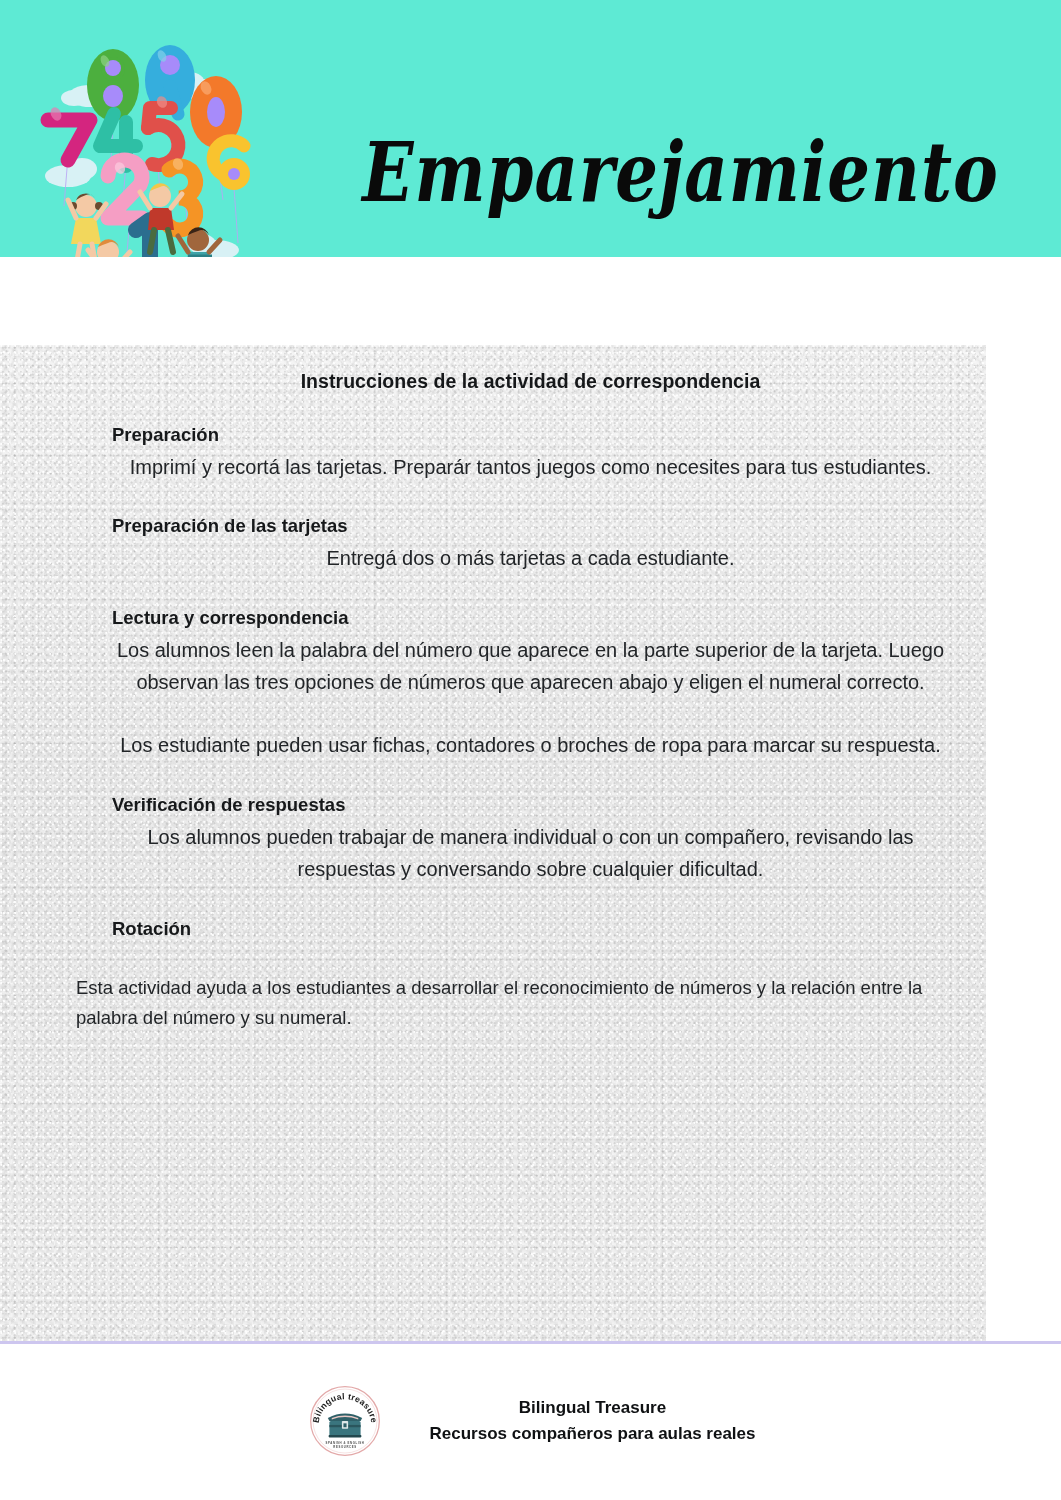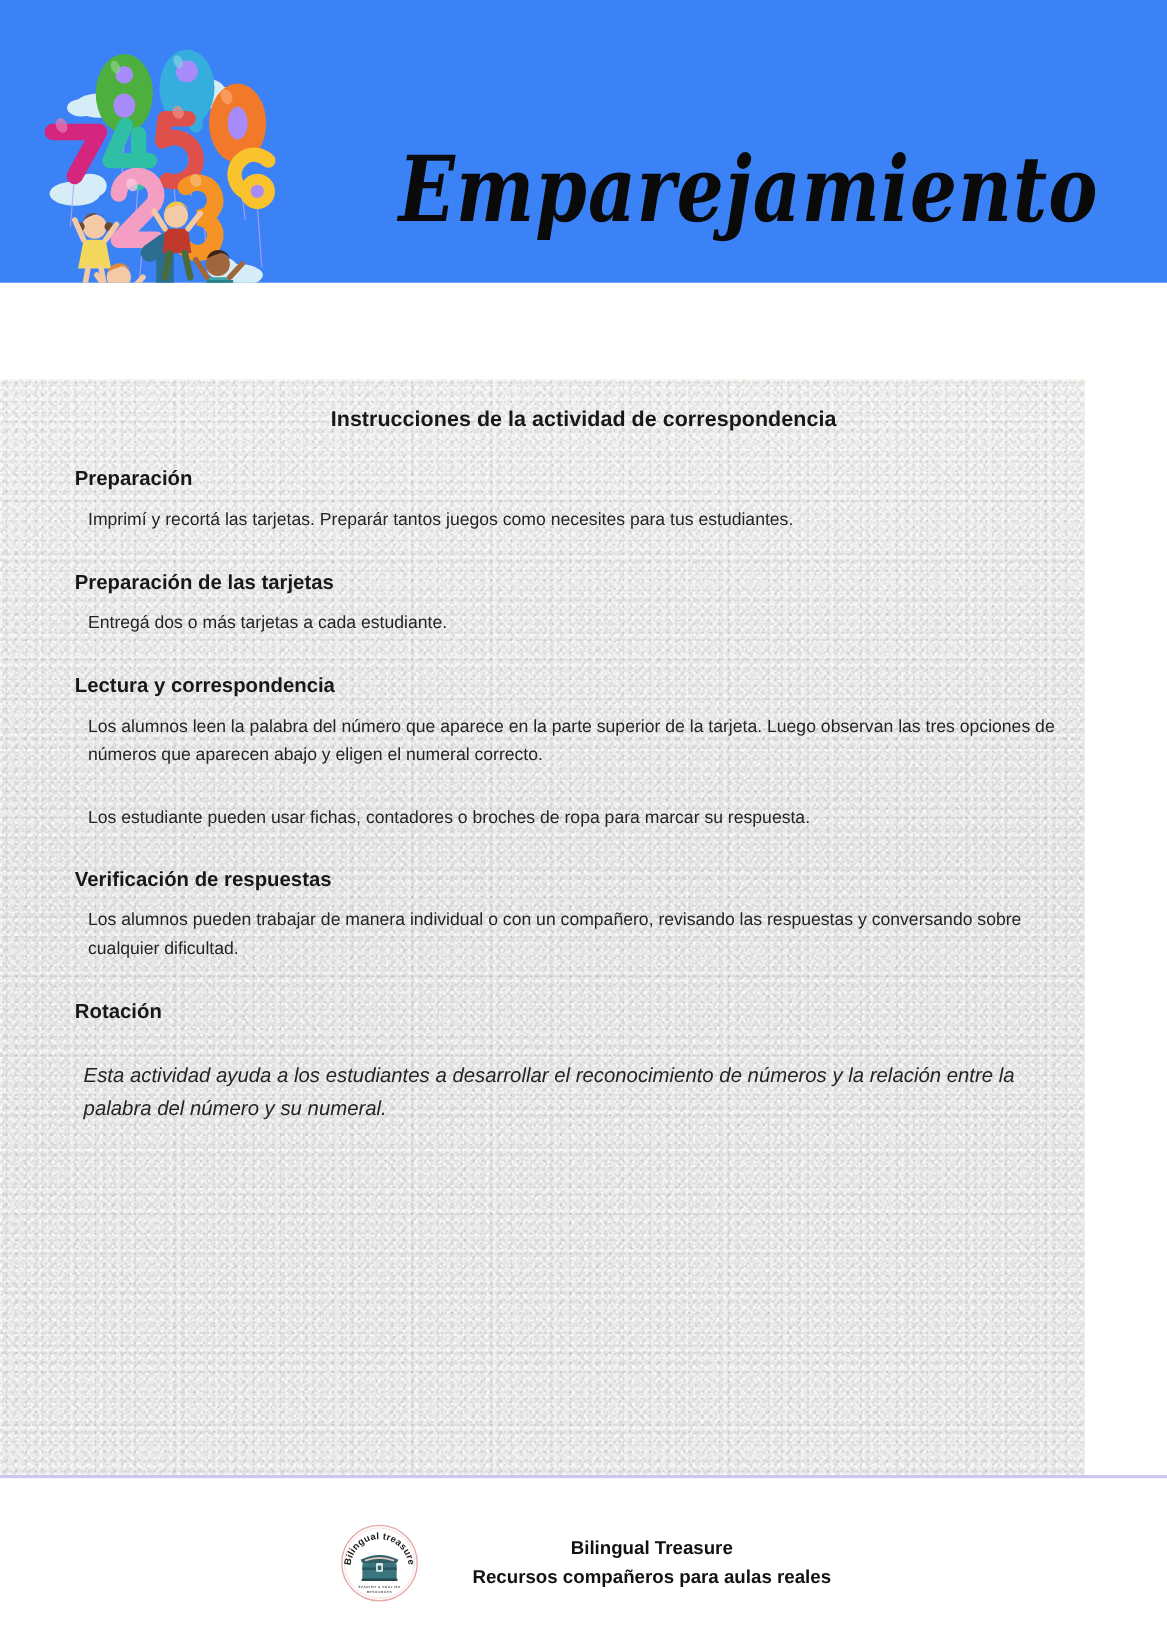--- a/index.html
+++ b/index.html
@@ -20,21 +20,21 @@
     background: #ffffff;
   }
 
   
   .header {
     position: absolute;
     left: 0;
     top: 0;
     width: 1061px;
     height: 257px;
-    background: #3b82f6;
+    background: #5eead4;
     overflow: hidden;
   }
   .header-illustration {
     position: absolute;
     left: 38px;
     top: 28px;
     width: 230px;
     height: 300px;
   }
   .header-title-wrap {
@@ -99,49 +99,49 @@
   .doc-heading {
     text-align: center;
     font-size: 19.5px;
     font-weight: 700;
     color: #16181a;
     margin: 0;
     padding: 25px 80px 0 80px;
     letter-spacing: 0.05px;
   }
   .sections {
-    padding: 0 68px;
+    padding: 0 112px;
     margin-top: 30px;
   }
   .section {
     margin: 0 0 31px 0;
   }
   .section-title {
     font-size: 18.5px;
     font-weight: 700;
     color: #16181a;
     margin: 0 0 3px 0;
     line-height: 1.35;
   }
   .section-body {
-    font-size: 16px;
+    font-size: 20px;
     font-weight: 400;
     color: #222528;
-    margin: 12px;
+    margin: 0;
     line-height: 1.62;
     max-width: 885px;
+    text-align: center;
   }
   .closing {
     font-size: 18.5px;
     color: #222528;
     line-height: 1.62;
     margin: 0;
     padding: 0 76px;
     max-width: 885px;
-    font-style: italic;
   }
 
   
   .divider {
     position: absolute;
     left: 0;
     top: 1341px;
     width: 1061px;
     height: 3px;
     background: #cdc6ef;

